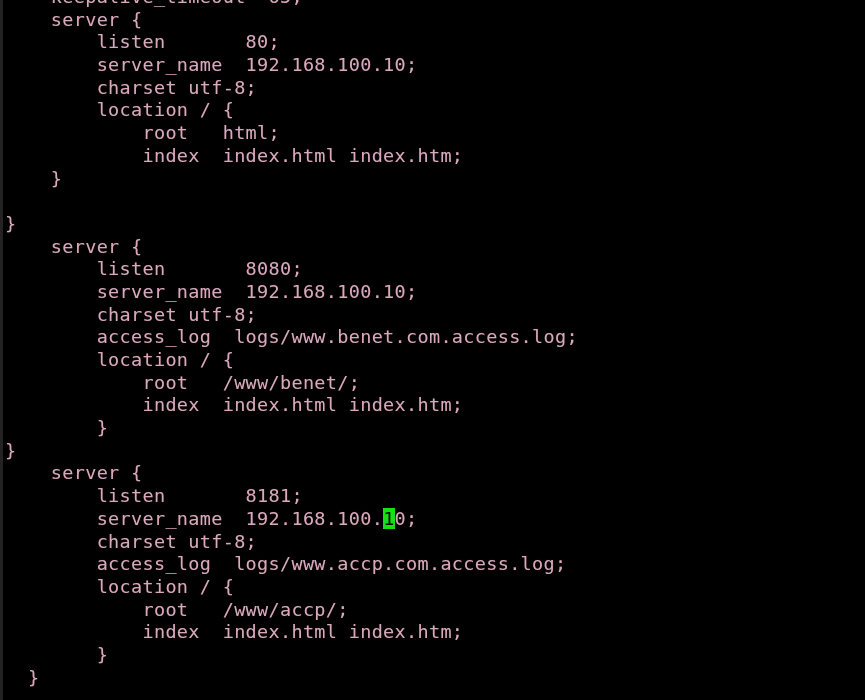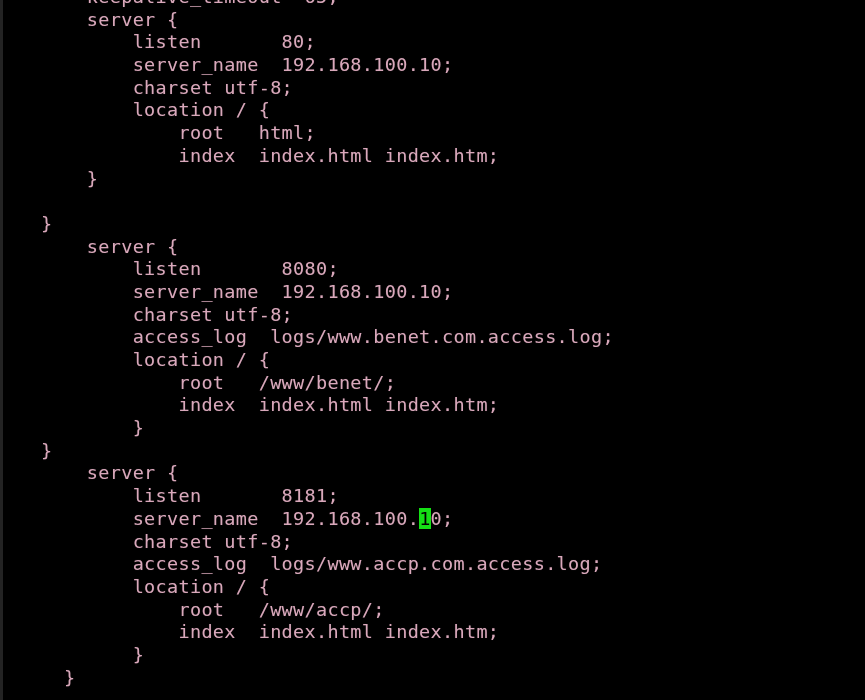--- a/index.html
+++ b/index.html
@@ -49,21 +49,20 @@
     letter-spacing: 0.32px;
     color: #d9a8bb;
     white-space: pre;
     text-shadow: 0 0 1px rgba(217,168,187,0.25);
   }
 
   .line {
     display: block;
     height: 22.7px;
     white-space: pre;
-    margin-left: 36px;
   }
 
   
   .cursor {
     background: #15e015;
     color: #000000;
     text-shadow: none;
   }
 </style>
 </head>

